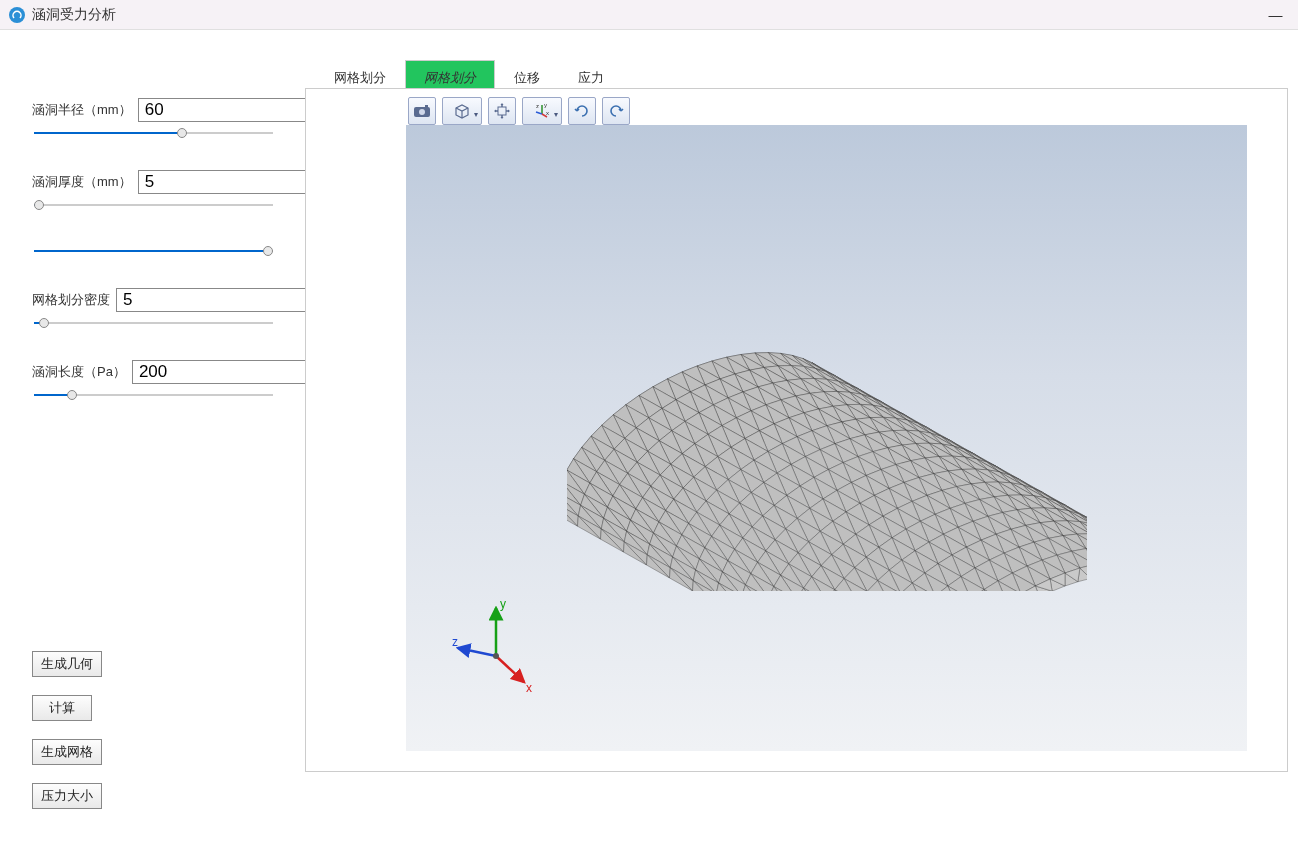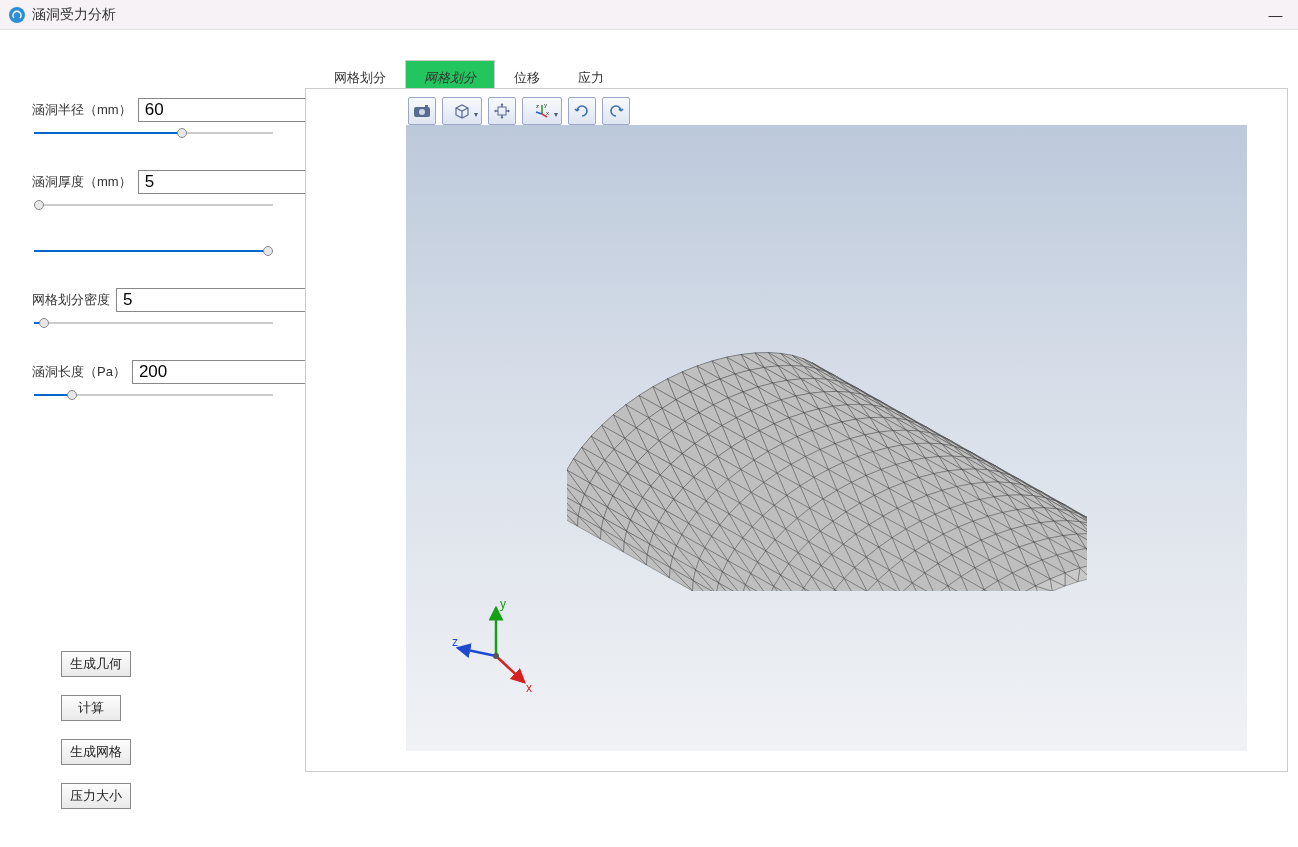--- a/index.html
+++ b/index.html
@@ -100,21 +100,20 @@
     display: inline-block;
     padding: 3px 8px;
     border: 1px solid #888;
     background: linear-gradient(#fdfdfd,#e9e9e9);
     font-size: 13px;
     color: #222;
     margin-bottom: 18px;
     cursor: default;
     min-width: 60px;
     text-align: center;
-    margin-left: 29px;
   }
   .main {
     flex: 1;
     position: relative;
     padding-top: 30px;
   }
   .tabs {
     display: flex;
     padding-left: 10px;
   }

